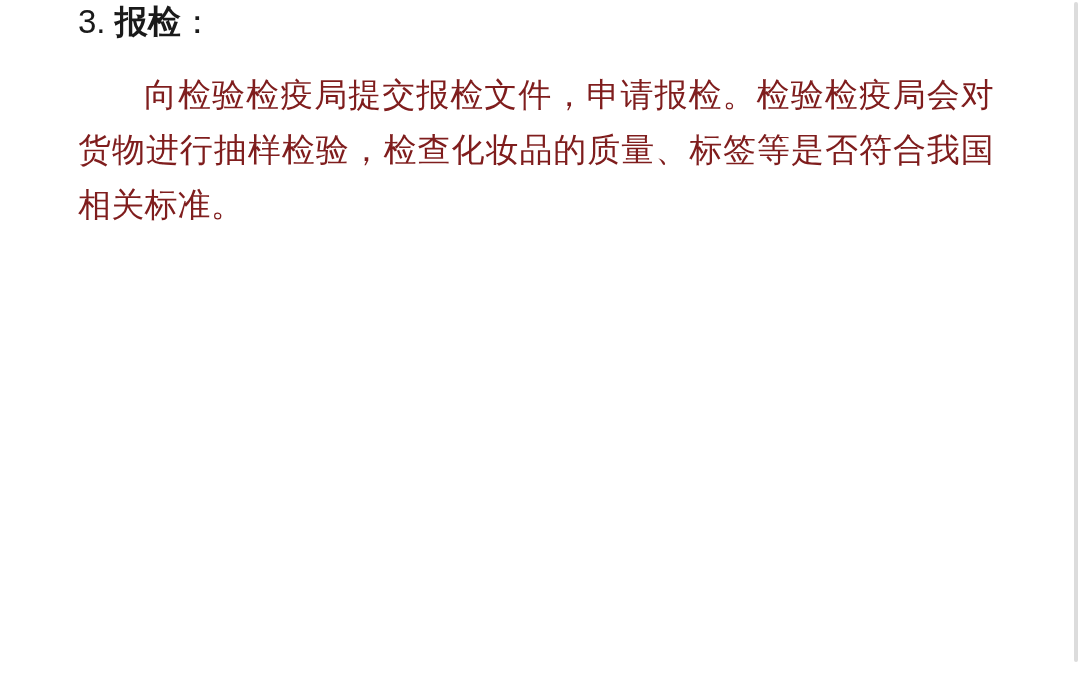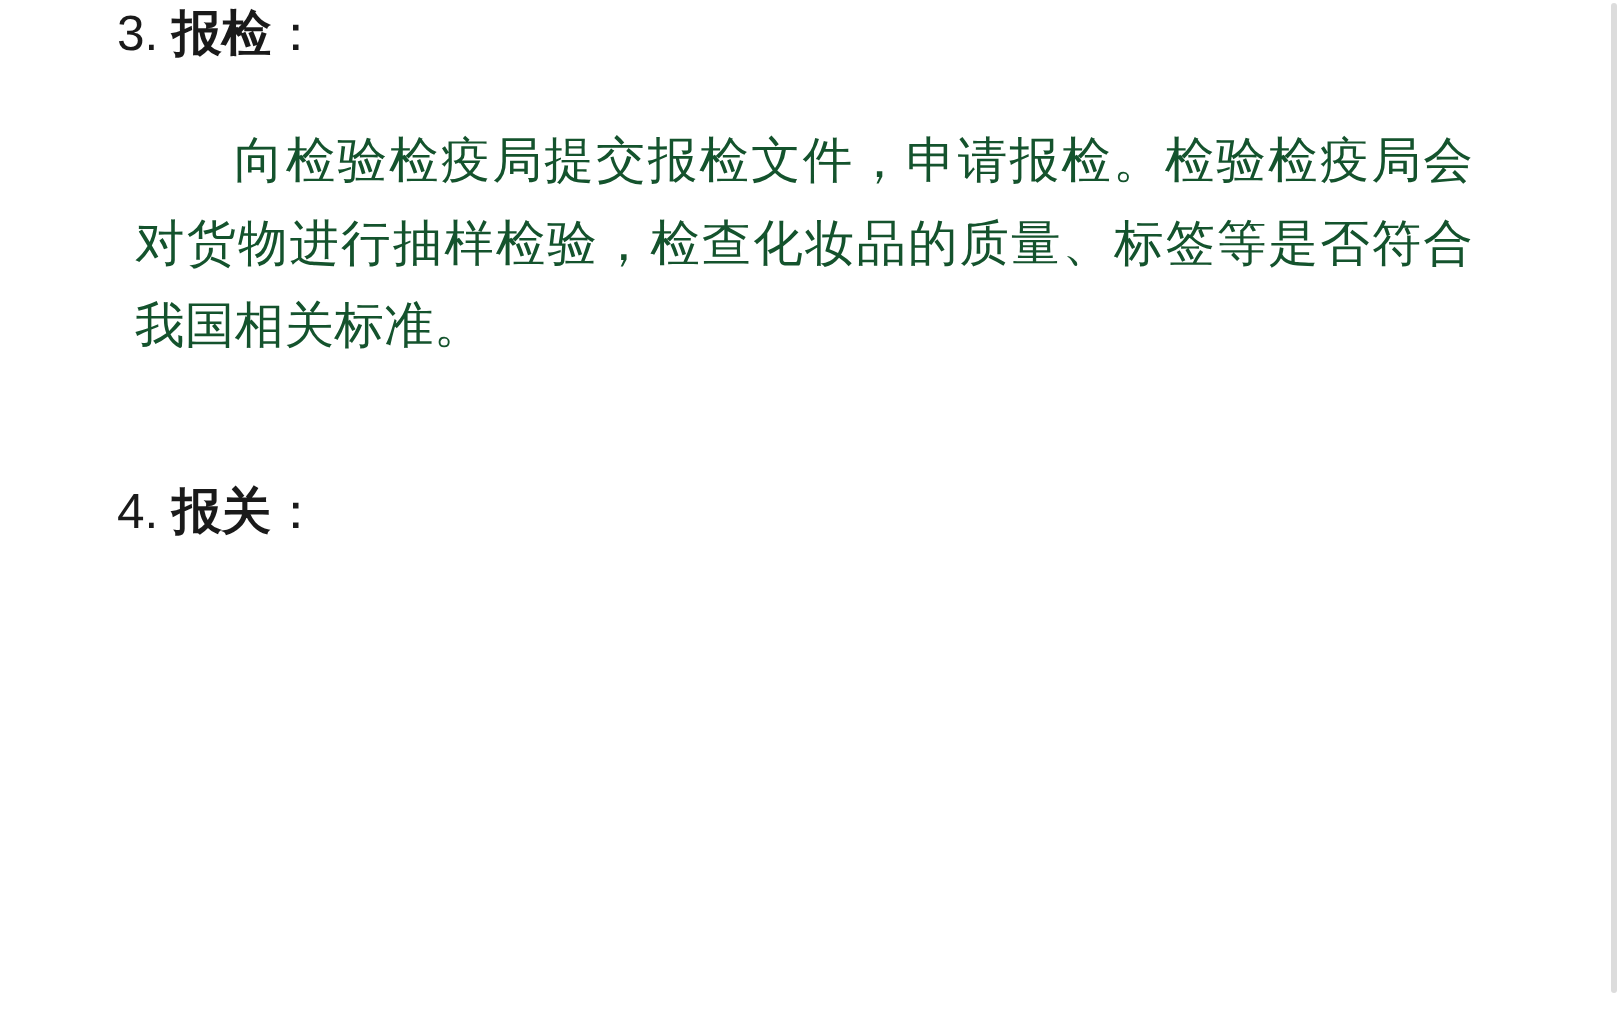--- a/index.html
+++ b/index.html
@@ -43,22 +43,22 @@
   }
   .section-heading .title {
     font-weight: 700;
   }
   .section-heading .colon {
     font-weight: 400;
   }
   .section-body {
     font-size: 33px;
     line-height: 1.68;
-    color: #14532d;
-    margin: 12px;
+    color: #7f1d1d;
+    margin: 0;
     text-align: justify;
     text-justify: inter-character;
     text-indent: 2em;
     letter-spacing: 0.2px;
   }
   .spacer-after-heading {
     height: 22px;
   }
   .spacer-between-sections {
     height: 62px;
@@ -93,24 +93,20 @@
         <span class="num">3.</span>
         <span class="title">报检</span><span class="colon">：</span>
       </p>
       <div class="spacer-after-heading"></div>
       <p class="section-body">向检验检疫局提交报检文件，申请报检。检验检疫局会对货物进行抽样检验，检查化妆品的质量、标签等是否符合我国相关标准。</p>
     </div>
 
     <div class="spacer-between-sections"></div>
 
     <div class="section">
-      <p class="section-heading">
-        <span class="num">4.</span>
-        <span class="title">报关</span><span class="colon">：</span>
-      </p>
       <div class="spacer-after-heading"></div>
     </div>
 
   </div>
 
   <div class="scrollbar-track">
     <div class="scrollbar-thumb"></div>
   </div>
 
 </div>

